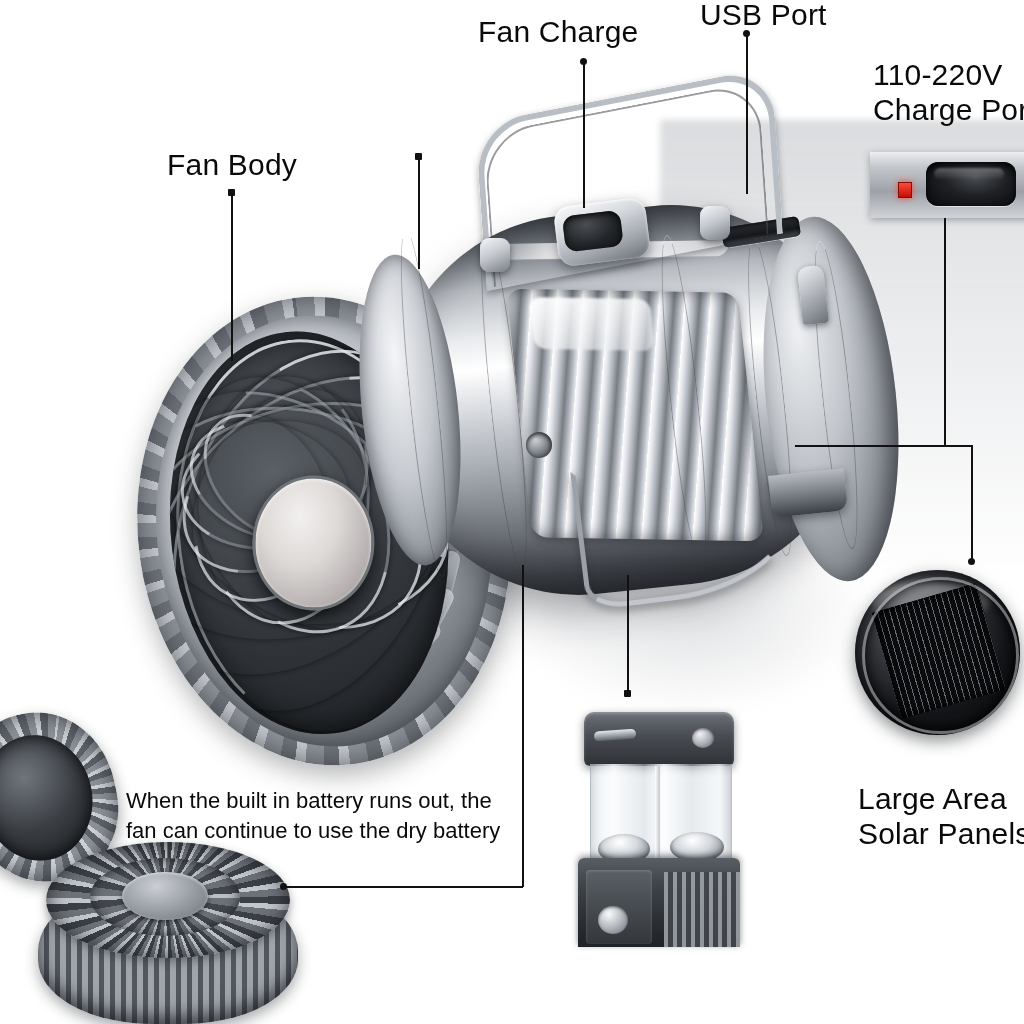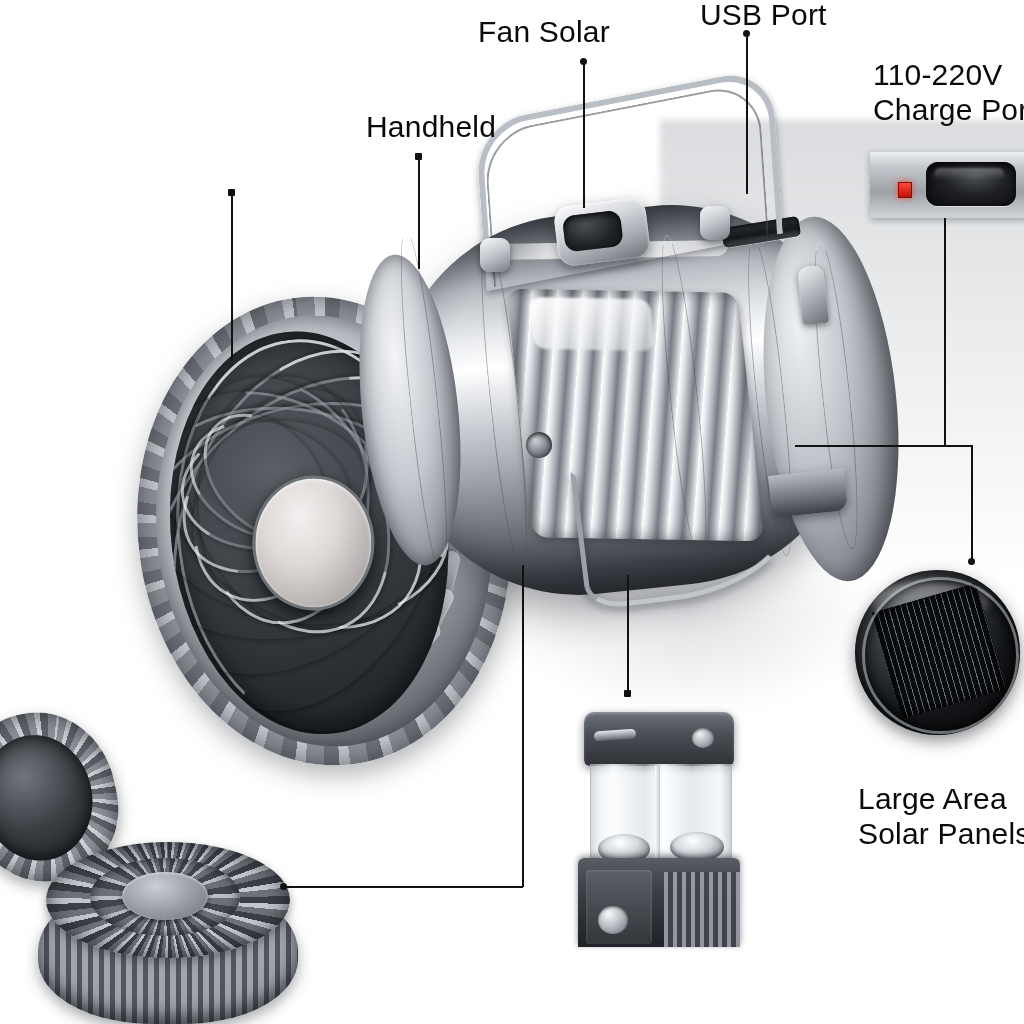--- a/index.html
+++ b/index.html
@@ -546,29 +546,31 @@
   <div class="lead lead-v" style="left:971px;top:445px;height:118px;"></div>
   <div class="dot round" style="left:968px;top:558px;"></div>
 
   <div class="lead lead-v" style="left:627px;top:575px;height:118px;"></div>
   <div class="dot" style="left:624px;top:690px;"></div>
 
   <div class="lead lead-v" style="left:522px;top:565px;height:322px;"></div>
   <div class="lead lead-h" style="left:285px;top:886px;width:238px;"></div>
   <div class="dot round" style="left:280px;top:883px;"></div>
 
-
-  <div class="label" style="left:366px;top:110px;">Handheld</div>
-
-  <div class="label" style="left:478px;top:15px;">Fan Solar</div>
+  <div class="label" style="left:167px;top:148px;">Fan Body</div>
+
+
+  <div class="label" style="left:478px;top:15px;">Fan Charge</div>
 
   <div class="label" style="left:700px;top:-2px;">USB Port</div>
 
   <div class="label" style="left:873px;top:58px;">110-220V
 Charge Porl</div>
 
   <div class="label" style="left:858px;top:782px;">Large Area
 Solar Panels</div>
 
 
+  <div class="note" style="left:126px;top:786px;">When the built in battery runs out, the
+fan can continue to use the dry battery</div>
 
   <div id="corner-fade"></div>
 </div>
 
 </body></html>

